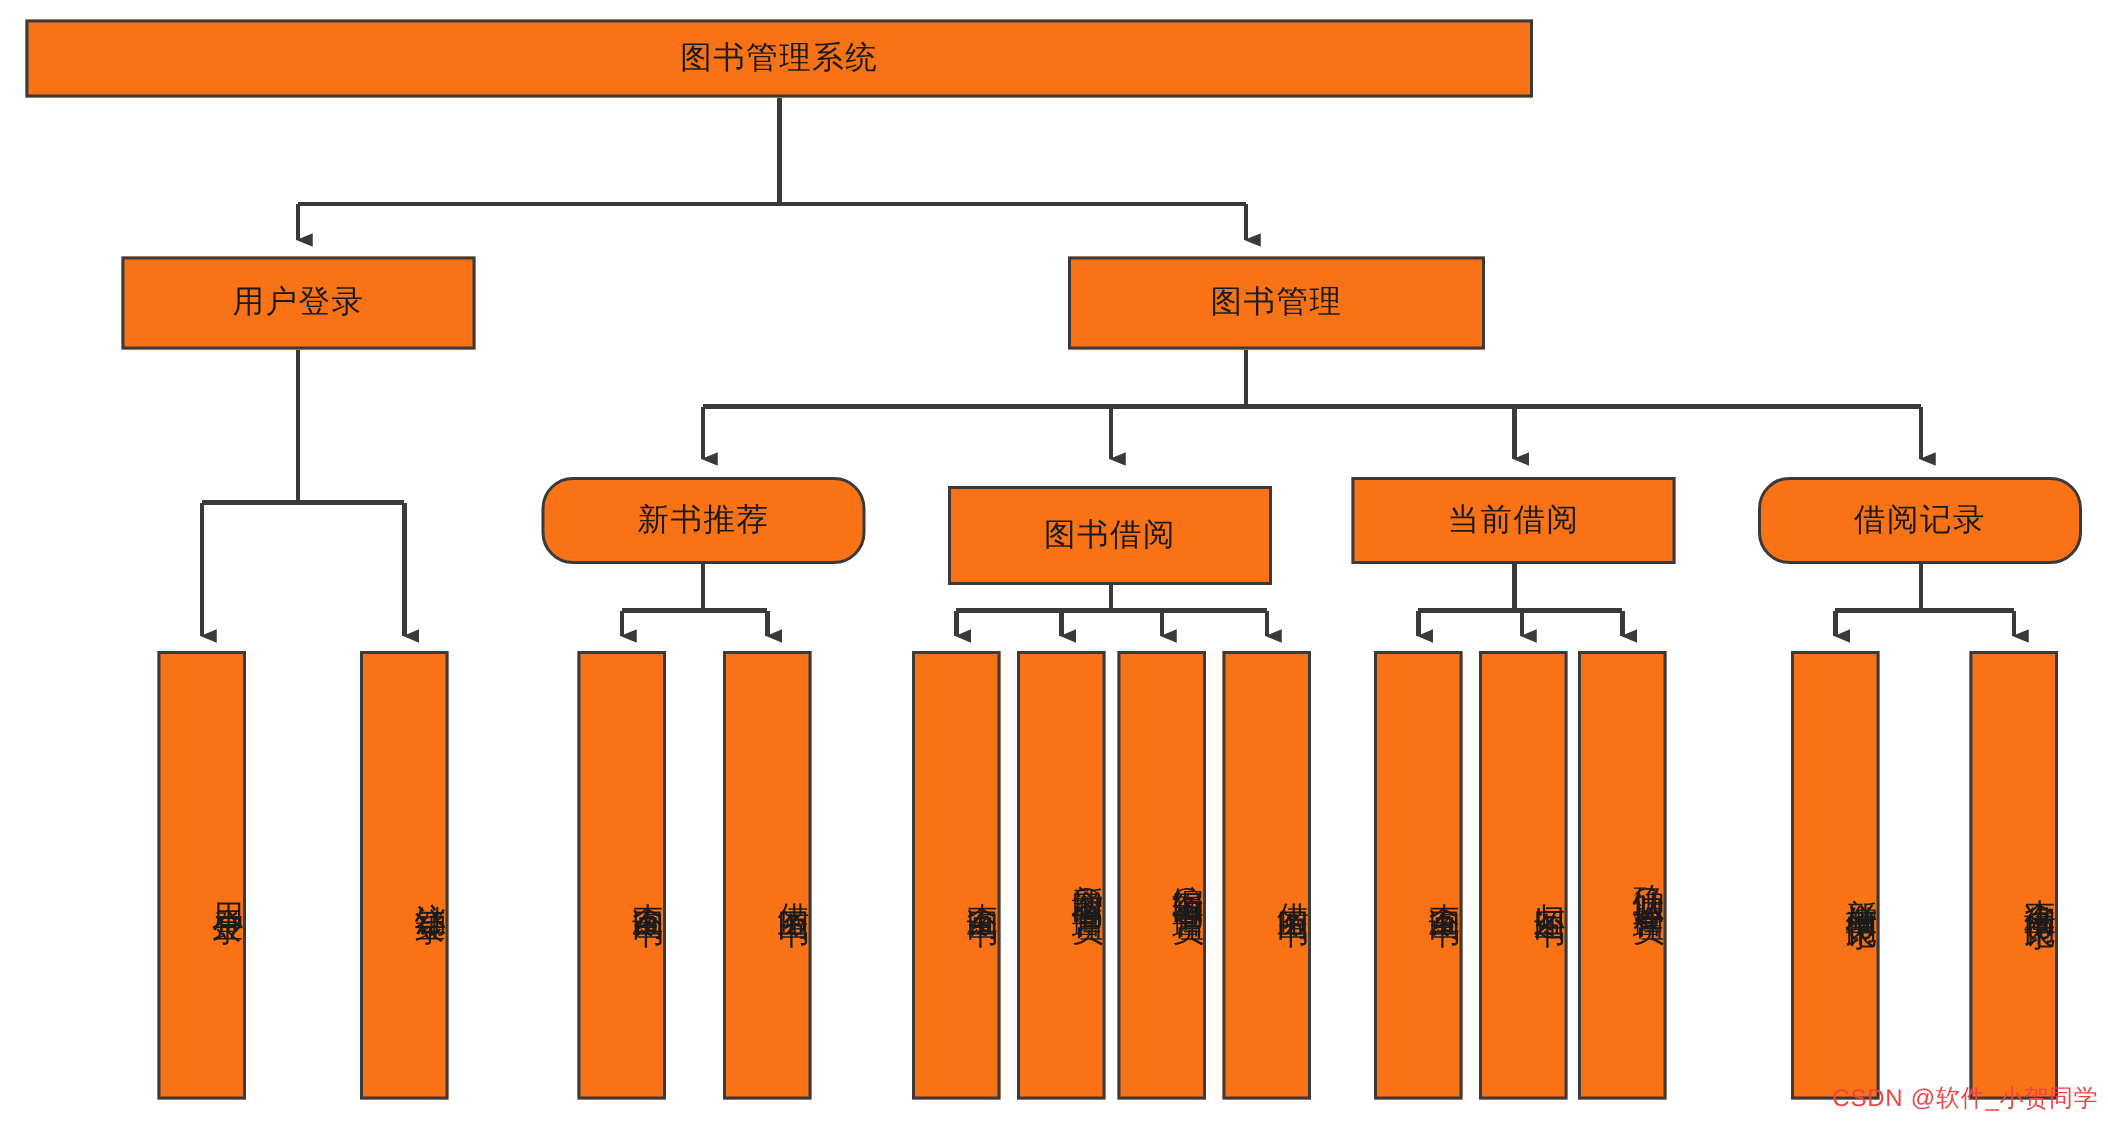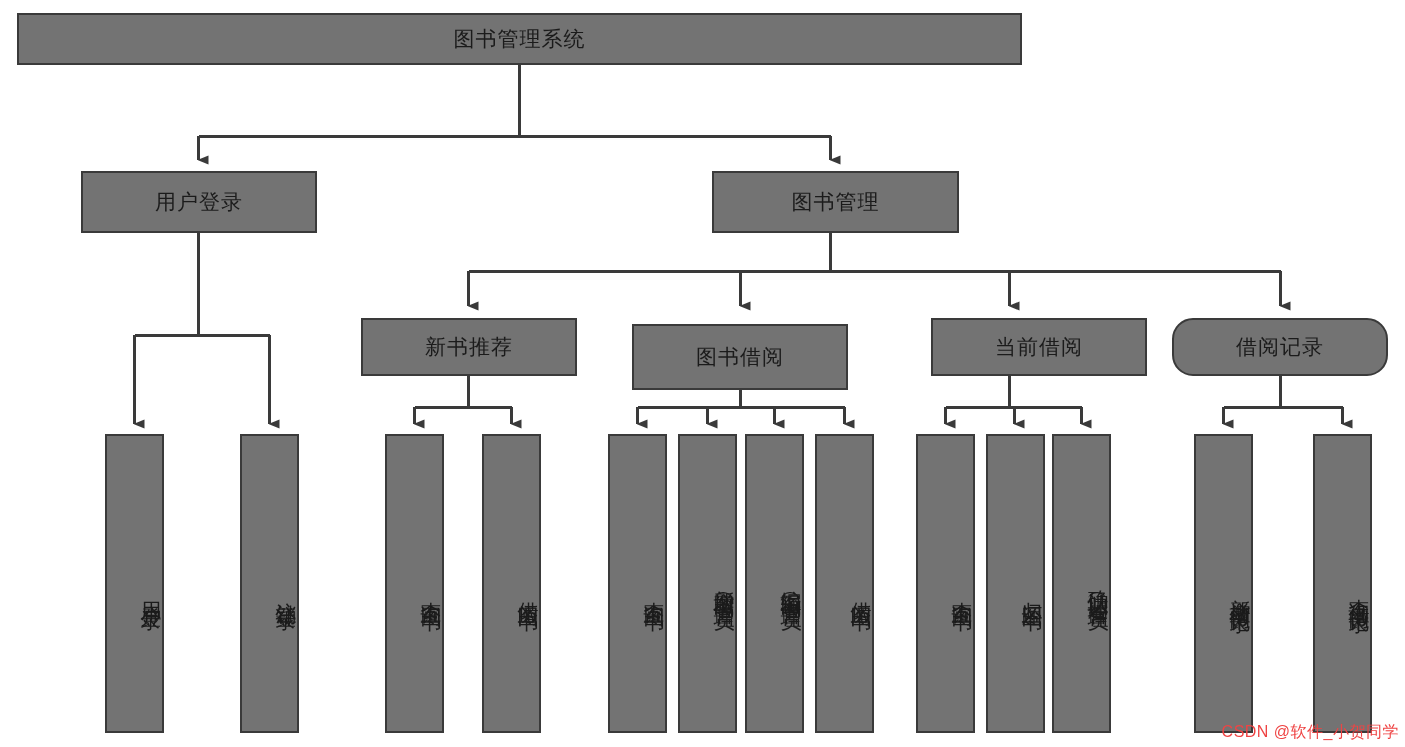--- a/index.html
+++ b/index.html
@@ -22,21 +22,21 @@
     left: 0;
     top: 0;
     width: 1405px;
     height: 747px;
     pointer-events: none;
   }
   .node-box {
     position: absolute;
     box-sizing: border-box;
     border: 2px solid #3a3a3a;
-    background: #737373;
+    background: #f97316;
     display: flex;
     align-items: center;
     justify-content: center;
     color: #1b1b1b;
   }
   .node-box.horizontal {
     font-size: 21px;
     letter-spacing: 1px;
   }
   .node-box.vertical {
@@ -123,31 +123,31 @@
     </g>
   </svg>
 
   <div class="node-box horizontal" style="left:17px; top:13px; width:1005px; height:52px;">
     <span class="node-label">图书管理系统</span>
   </div>
 
   <div class="node-box horizontal" style="left:81px; top:171px; width:236px; height:62px;">
     <span class="node-label">用户登录</span>
   </div>
-  <div class="node-box horizontal" style="left:712px; top:171px; width:247px; height:62px;">
+  <div class="node-box horizontal" style="left:712px; top:171px; width:278px; height:62px;">
     <span class="node-label">图书管理</span>
   </div>
 
-  <div class="node-box horizontal" style="left:361px; top:318px; width:216px; height:58px;">
+  <div class="node-box horizontal" style="left:361px; top:318px; width:216px; height:58px;border-radius:21px;">
     <span class="node-label">新书推荐</span>
   </div>
   <div class="node-box horizontal" style="left:632px; top:324px; width:216px; height:66px;">
     <span class="node-label">图书借阅</span>
   </div>
-  <div class="node-box horizontal" style="left:901px; top:318px; width:216px; height:58px;margin-left:30px;">
+  <div class="node-box horizontal" style="left:901px; top:318px; width:216px; height:58px;">
     <span class="node-label">当前借阅</span>
   </div>
   <div class="node-box horizontal" style="left:1172px; top:318px; width:216px; height:58px;border-radius:21px;">
     <span class="node-label">借阅记录</span>
   </div>
 
   <div class="node-box vertical" style="left:105px; top:434px; width:59px; height:299px;">
     <span class="node-label">用户登录</span>
   </div>
   <div class="node-box vertical" style="left:240px; top:434px; width:59px; height:299px;">

